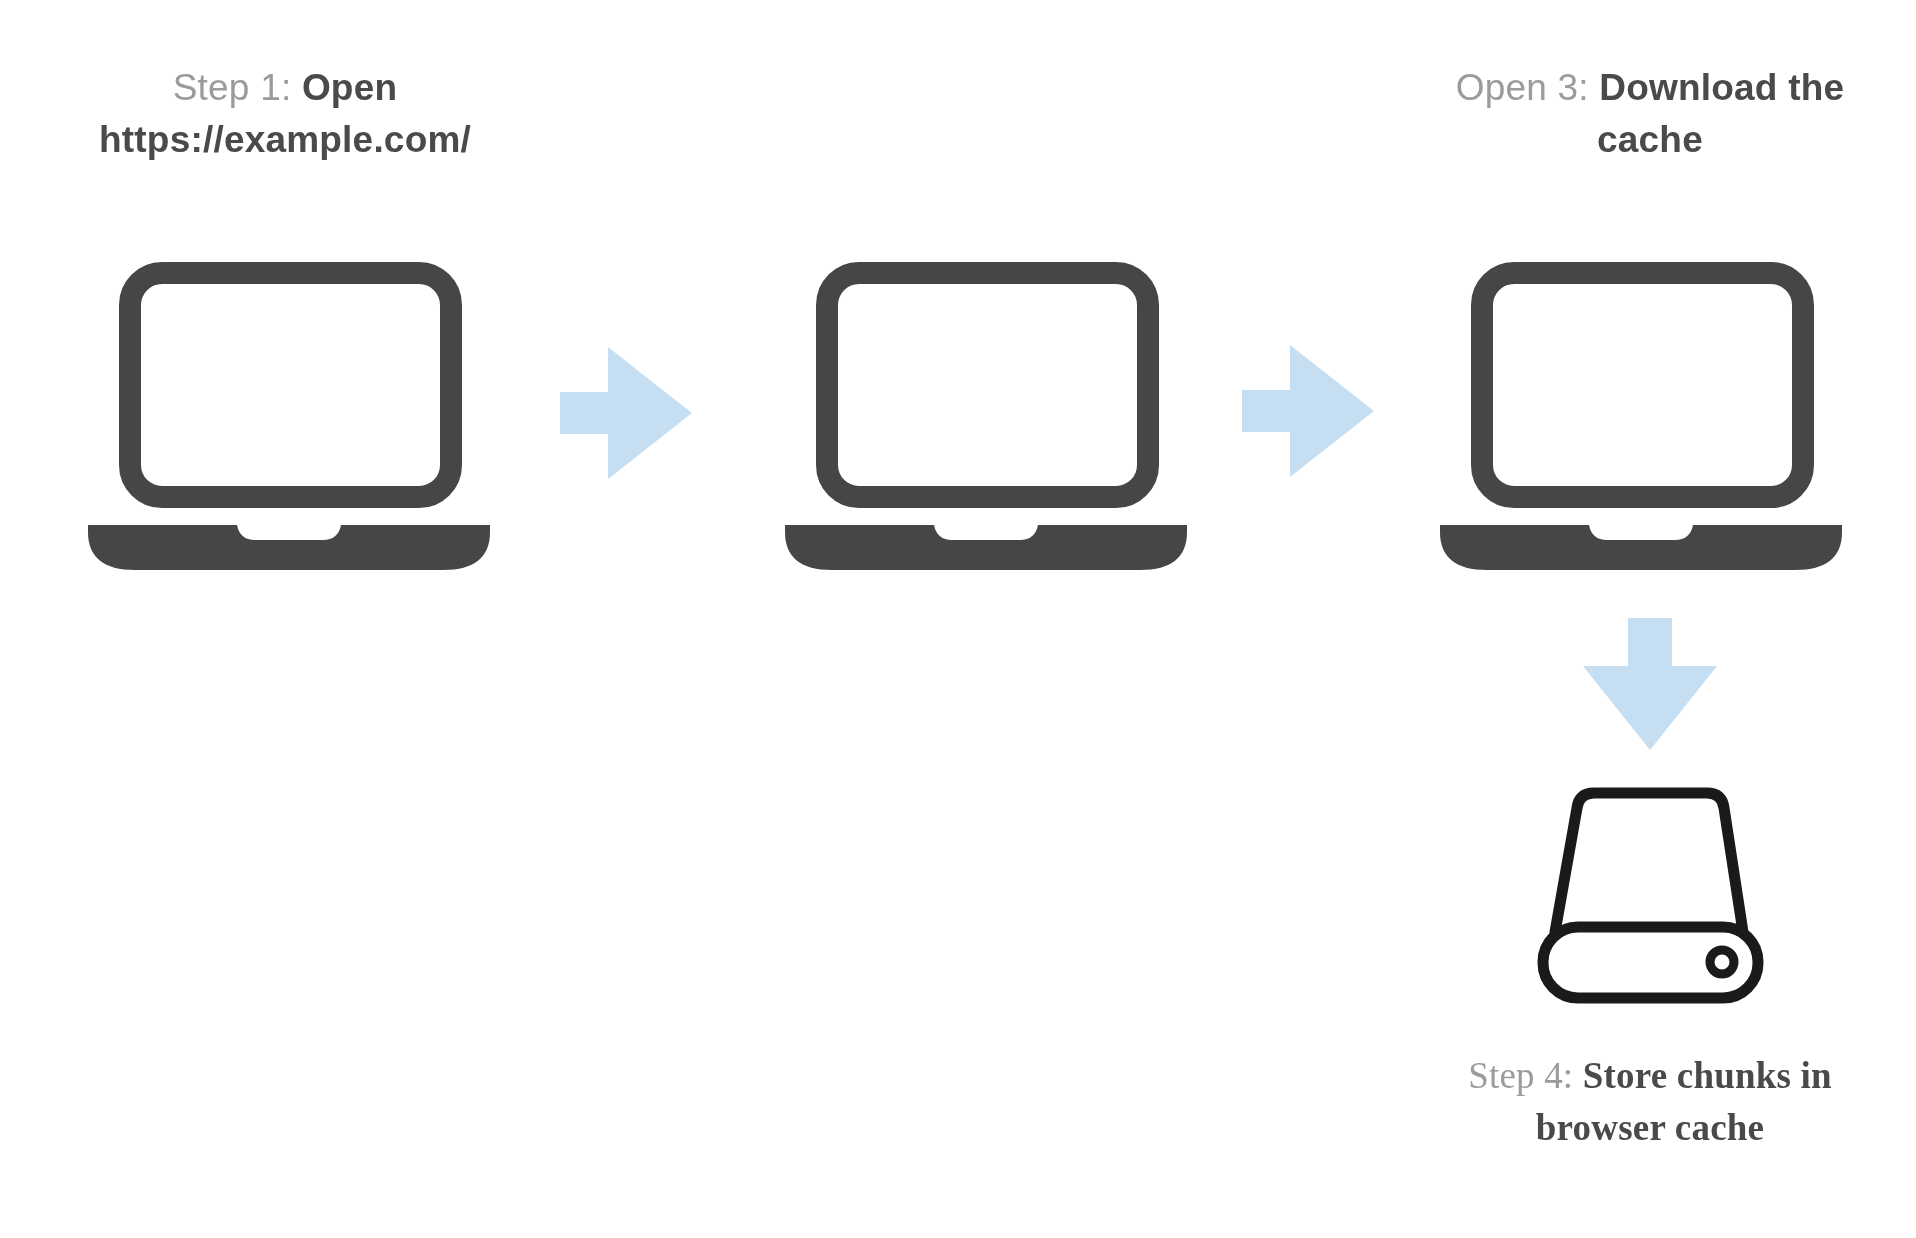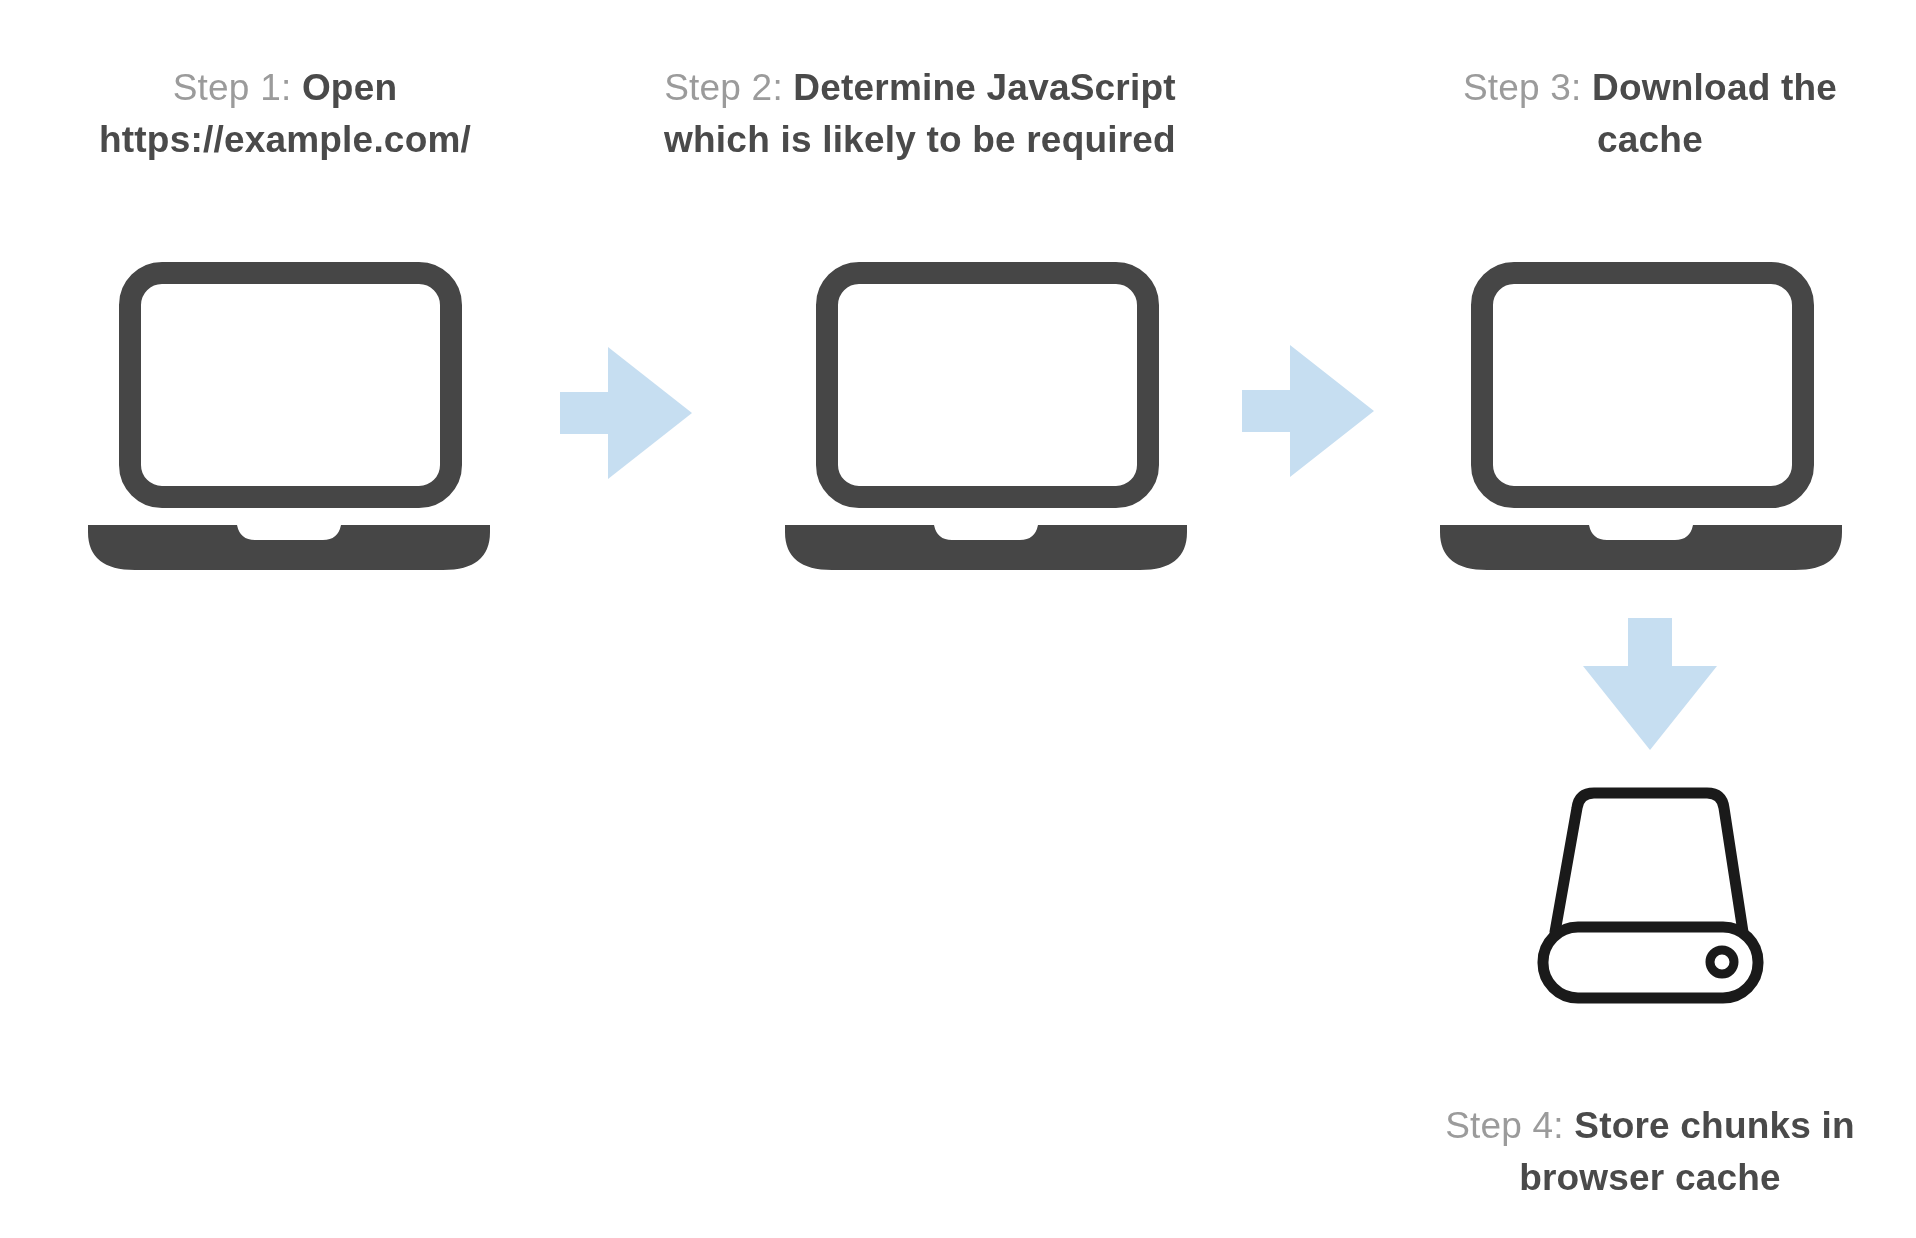--- a/index.html
+++ b/index.html
@@ -27,27 +27,23 @@
 </head>
 <body>
 
 <div class="canvas">
 
   <div class="step-text" style="left:45px; top:62px; width:480px;">
     <span class="prefix">Step 1:</span>
     <span class="strong">Open https://example.com/</span>
   </div>
 
-  <div class="step-text" style="left:610px; top:62px; width:620px;">
-    <span class="prefix">Step 2:</span>
-    <span class="strong">Determine JavaScript which is likely to be required</span>
-  </div>
 
   <div class="step-text" style="left:1420px; top:62px; width:460px;">
-    <span class="prefix">Step 3:</span>
+    <span class="prefix">Open 3:</span>
     <span class="strong">Download the cache</span>
   </div>
 
   <svg class="abs" style="left:85px; top:262px;" width="408" height="308" viewBox="0 0 408 308" aria-label="laptop">
     <rect x="45" y="11" width="321" height="224" rx="32" fill="#ffffff" stroke="#464646" stroke-width="22"></rect>
     <path d="M3 263 H152 Q155 278 170 278 H238 Q253 278 256 263 H405 V270 Q405 308 358 308 H50 Q3 308 3 270 Z" fill="#464646"></path>
   </svg>
 
   <svg class="abs" style="left:560px; top:347px;" width="132" height="132" viewBox="0 0 132 132" aria-label="arrow right">
     <polygon points="0,45 48,45 48,0 132,66 48,132 48,87 0,87" fill="#c6def1"></polygon>
@@ -70,18 +66,18 @@
   <svg class="abs" style="left:1583px; top:618px;" width="134" height="132" viewBox="0 0 134 132" aria-label="arrow down">
     <polygon points="45,0 89,0 89,48 134,48 67,132 0,48 45,48" fill="#c6def1"></polygon>
   </svg>
 
   <svg class="abs" style="left:1537px; top:786px;" width="228" height="222" viewBox="0 0 228 222" aria-label="hard drive">
     <path d="M57 7 H170 Q185 7 187 22 L206 146 H18 L40 22 Q42 7 57 7 Z" fill="#ffffff" stroke="#1a1a1a" stroke-width="11" stroke-linejoin="round"></path>
     <rect x="6" y="141" width="215" height="71" rx="35" fill="#ffffff" stroke="#1a1a1a" stroke-width="11"></rect>
     <circle cx="185" cy="176" r="12" fill="#ffffff" stroke="#1a1a1a" stroke-width="9"></circle>
   </svg>
 
-  <div class="step-text" style="left:1440px; top:1100px; width:420px;">
+  <div class="step-text" style="left:1440px; top:1050px; width:420px;font-family:Liberation Serif, serif;">
     <span class="prefix">Step 4:</span>
     <span class="strong">Store chunks in browser cache</span>
   </div>
 
 </div>
 
 </body></html>

